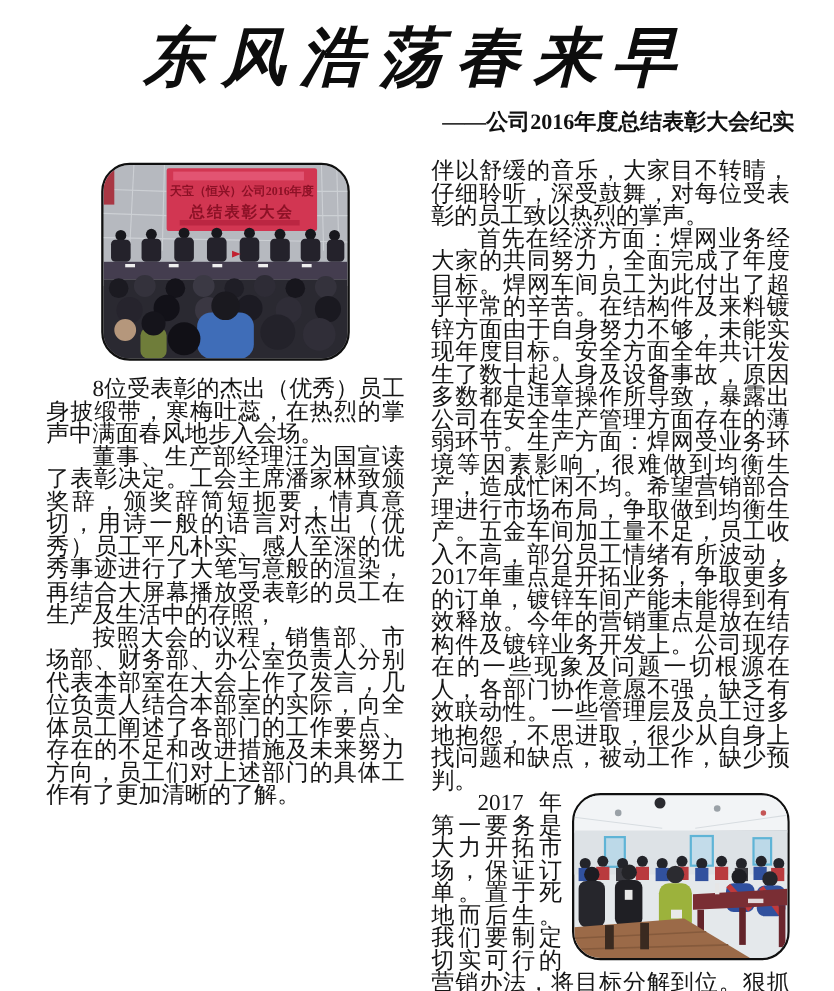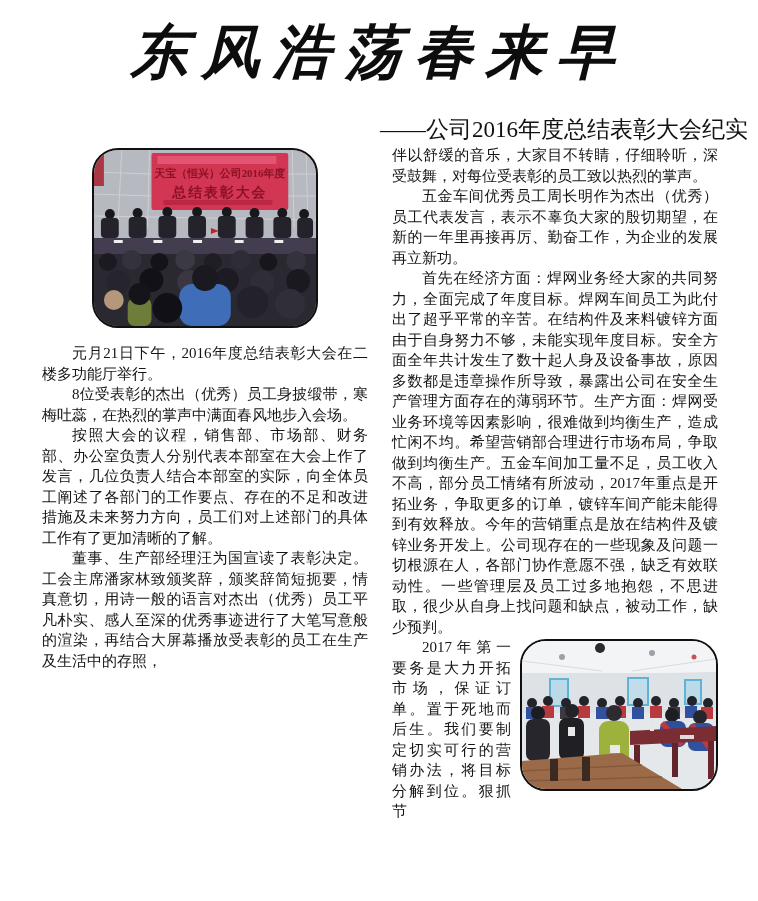--- a/index.html
+++ b/index.html
@@ -10,29 +10,29 @@
   }
   .page{position:absolute;inset:0;padding-left:28px;}
 
   .title{
     position:absolute;top:14px;left:0;width:758px;text-align:center;
     font-size:58px;font-weight:900;font-style:italic;letter-spacing:13px;
     white-space:nowrap;color:#0d0d0d;
   }
   .subtitle{
     position:absolute;top:97px;left:380px;width:342px;text-align:right;
-    font-size:23px;font-weight:400;color:#111;white-space:nowrap;margin-top:17px;
+    font-size:20px;font-weight:700;color:#111;white-space:nowrap;
   }
 
   .col{position:absolute;top:145px;width:326px;}
   .col-left{left:42px;}
   .col-right{left:392px;}
 
   .col p{
-    margin:0;font-size:15px;line-height:20.5px;text-align:justify;
+    margin:0;font-size:21px;line-height:20.5px;text-align:justify;
     text-indent:2em;color:#151515;
   }
   .col p.cont{text-indent:0;}
 
   .photo-frame{
     border:2px solid #101010;border-radius:26px;overflow:hidden;
     background:#888;box-sizing:border-box;
   }
   .photo-top{width:226px;height:180px;margin:3px auto 15px auto;}
   .photo-bottom{
@@ -131,29 +131,27 @@
           <circle cx="46" cy="144" r="11" fill="#15141b"></circle>
           <rect x="86" y="134" width="52" height="42" rx="13" fill="#3f6db8"></rect>
           <circle cx="112" cy="128" r="13" fill="#1a191f"></circle>
           <circle cx="160" cy="152" r="16" fill="#23222a"></circle>
             <circle cx="198" cy="154" r="15" fill="#302e38"></circle>
           <circle cx="74" cy="158" r="15" fill="#111016"></circle>
         </g>
       </svg>
     </div>
 
-    <p>元月21日下午，2016年度总结表彰大会在二楼多功能厅举行。</p>
     <p>8位受表彰的杰出（优秀）员工身披缎带，寒梅吐蕊，在热烈的掌声中满面春风地步入会场。</p>
+    <p>董事、生产部经理汪为国宣读了表彰决定。工会主席潘家林致颁奖辞，颁奖辞简短扼要，情真意切，用诗一般的语言对杰出（优秀）员工平凡朴实、感人至深的优秀事迹进行了大笔写意般的渲染，再结合大屏幕播放受表彰的员工在生产及生活中的存照，</p>
     <p>按照大会的议程，销售部、市场部、财务部、办公室负责人分别代表本部室在大会上作了发言，几位负责人结合本部室的实际，向全体员工阐述了各部门的工作要点、存在的不足和改进措施及未来努力方向，员工们对上述部门的具体工作有了更加清晰的了解。</p>
-    <p>董事、生产部经理汪为国宣读了表彰决定。工会主席潘家林致颁奖辞，颁奖辞简短扼要，情真意切，用诗一般的语言对杰出（优秀）员工平凡朴实、感人至深的优秀事迹进行了大笔写意般的渲染，再结合大屏幕播放受表彰的员工在生产及生活中的存照，</p>
   </div>
 
   <div class="col col-right">
     <p class="cont">伴以舒缓的音乐，大家目不转睛，仔细聆听，深受鼓舞，对每位受表彰的员工致以热烈的掌声。</p>
-    <p>五金车间优秀员工周长明作为杰出（优秀）员工代表发言，表示不辜负大家的殷切期望，在新的一年里再接再厉、勤奋工作，为企业的发展再立新功。</p>
     <p>首先在经济方面：焊网业务经大家的共同努力，全面完成了年度目标。焊网车间员工为此付出了超乎平常的辛苦。在结构件及来料镀锌方面由于自身努力不够，未能实现年度目标。安全方面全年共计发生了数十起人身及设备事故，原因多数都是违章操作所导致，暴露出公司在安全生产管理方面存在的薄弱环节。生产方面：焊网受业务环境等因素影响，很难做到均衡生产，造成忙闲不均。希望营销部合理进行市场布局，争取做到均衡生产。五金车间加工量不足，员工收入不高，部分员工情绪有所波动，2017年重点是开拓业务，争取更多的订单，镀锌车间产能未能得到有效释放。今年的营销重点是放在结构件及镀锌业务开发上。公司现存在的一些现象及问题一切根源在人，各部门协作意愿不强，缺乏有效联动性。一些管理层及员工过多地抱怨，不思进取，很少从自身上找问题和缺点，被动工作，缺少预判。</p>
 
     <div class="wrap-para">
       <div class="photo-frame photo-bottom">
         <svg viewBox="0 0 194 148" preserveAspectRatio="none">
           <rect x="0" y="0" width="194" height="148" fill="#e4e8eb"></rect>
 
           <g>
             <rect x="0" y="0" width="194" height="34" fill="#f2f4f6"></rect>
             <line x1="0" y1="20" x2="80" y2="30" stroke="#d7dce0"></line>

